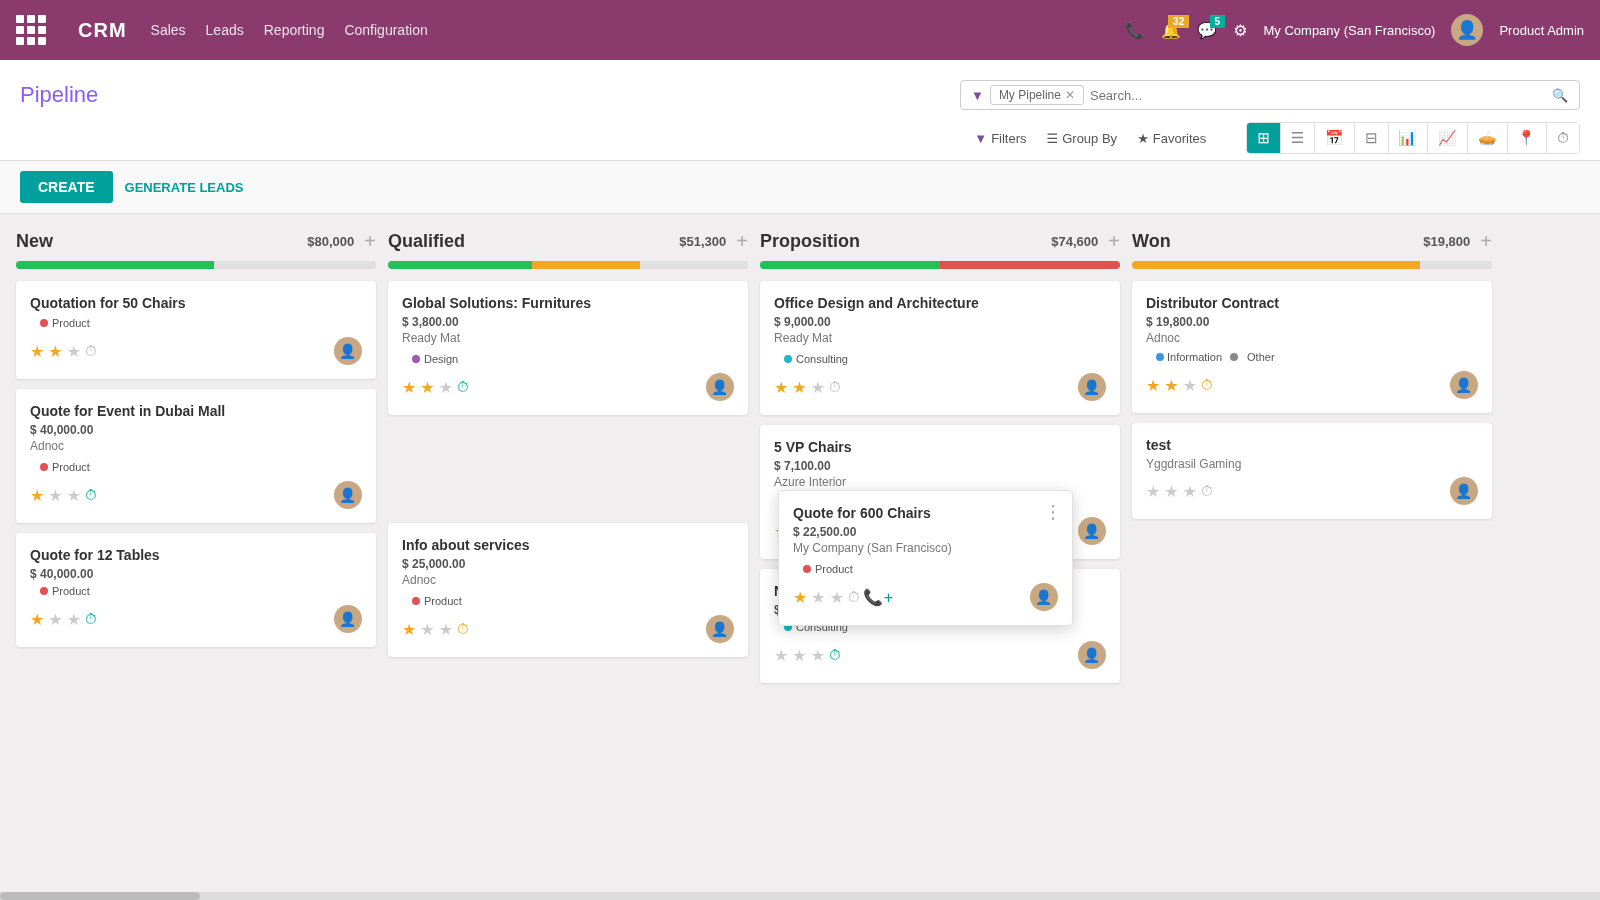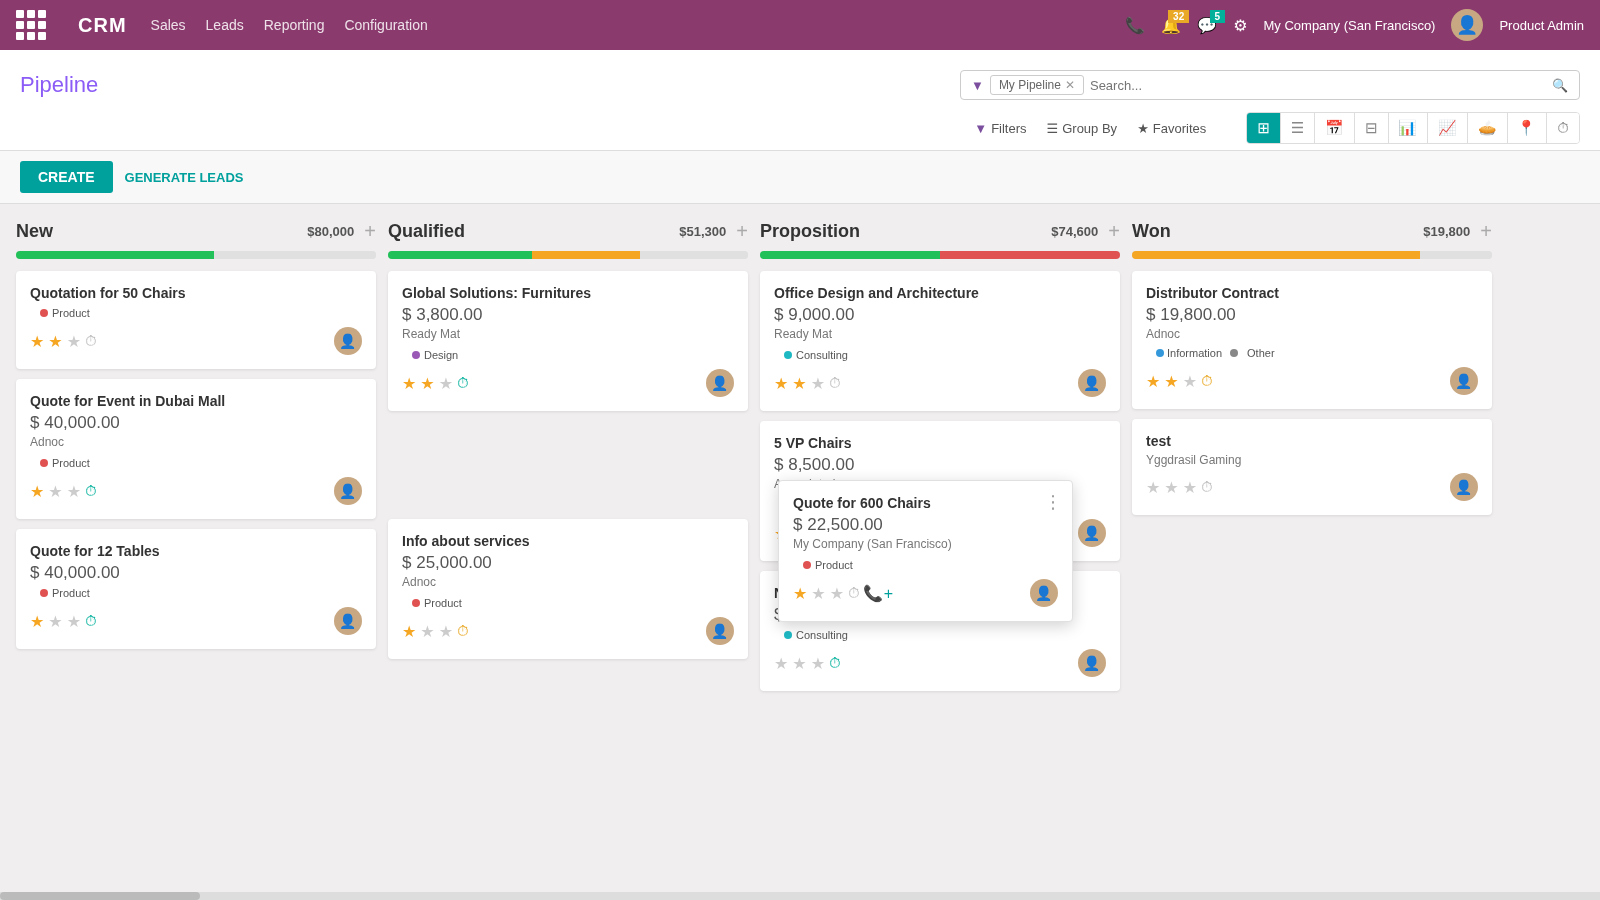--- a/index.html
+++ b/index.html
@@ -3,21 +3,21 @@
   <meta charset="utf-8">
   <style>
     * { box-sizing: border-box; margin: 0; padding: 0; }
     body { font-family: 'Segoe UI', Arial, sans-serif; background: #f0eeee; font-size: 13px; color: #333; overflow-x: hidden; }
 
     
     .topnav {
       background: #8b3a6e;
       display: flex;
       align-items: center;
-      height: 50px;
+      height: 60px;
       padding: 4px 16px;
       gap: 24px;
       color: white;
     }
     .topnav-logo { font-size: 20px; font-weight: bold; color: white; letter-spacing: 1px; margin-left: 8px; }
     .topnav-grid { display: grid; grid-template-columns: repeat(3,8px); gap: 3px; cursor: pointer; }
     .topnav-grid span { width: 8px; height: 8px; background: white; display: block; border-radius: 1px; }
     .topnav-menu { display: flex; gap: 20px; flex: 1; }
     .topnav-menu a { color: rgba(255,255,255,0.85); text-decoration: none; font-size: 14px; cursor: pointer; }
     .topnav-right { display: flex; align-items: center; gap: 16px; margin-left: auto; }
@@ -55,21 +55,21 @@
     .col-header { display: flex; align-items: center; justify-content: space-between; margin-bottom: 8px; }
     .col-title { font-size: 18px; font-weight: 600; color: #333; }
     .col-add { color: #aaa; font-size: 20px; cursor: pointer; }
     .col-amount { font-size: 13px; color: #555; font-weight: 600; }
     .progress-bar { height: 8px; border-radius: 4px; background: #e0e0e0; display: flex; margin-bottom: 12px; overflow: hidden; }
     .progress-seg { height: 100%; }
 
     
     .card { background: white; border-radius: 4px; box-shadow: 0 1px 3px rgba(0,0,0,0.1); padding: 14px; margin-bottom: 10px; position: relative; }
     .card-title { font-size: 14px; font-weight: 600; color: #333; margin-bottom: 4px; }
-    .card-amount { font-size: 17px; color: #555; margin-bottom: 2px; }
+    .card-amount { font-size: 12px; color: #555; margin-bottom: 2px; font-weight: bold; }
     .card-company { font-size: 12px; color: #777; margin-bottom: 6px; }
     .card-tag { display: inline-flex; align-items: center; gap: 4px; font-size: 11px; color: #555; margin-bottom: 8px; padding-left: 10px; }
     .tag-dot { width: 8px; height: 8px; border-radius: 50%; display: inline-block; }
     .card-footer { display: flex; align-items: center; gap: 4px; }
     .star { color: #f5a623; font-size: 16px; }
     .star-empty { color: #ccc; font-size: 16px; }
     .card-avatar { width: 28px; height: 28px; border-radius: 50%; background: #c8a882; margin-left: auto; display: flex; align-items: center; justify-content: center; font-size: 14px; overflow: hidden; }
     .clock-green { color: #00b09b; font-size: 15px; }
     .clock-orange { color: #e9a825; font-size: 15px; }
     .clock-red { color: #e05252; font-size: 15px; }
@@ -331,21 +331,21 @@
         <span class="star">★</span>
         <span class="star">★</span>
         <span class="star-empty">★</span>
         <span class="clock-gray">⏱</span>
         <div class="card-avatar">👤</div>
       </div>
     </div>
 
     <div class="card">
       <div class="card-title">5 VP Chairs</div>
-      <div class="card-amount">$ 8,500.00</div>
+      <div class="card-amount">$ 7,100.00</div>
       <div class="card-company">Azure Interior</div>
       <div class="card-tag">
         <span class="tag-dot" style="background:#f5a623;"></span>
         <span>Services</span>
       </div>
       <div class="card-footer">
         <span class="star">★</span>
         <span class="star-empty">★</span>
         <span class="star-empty">★</span>
         <span class="clock-red">⏱</span>

